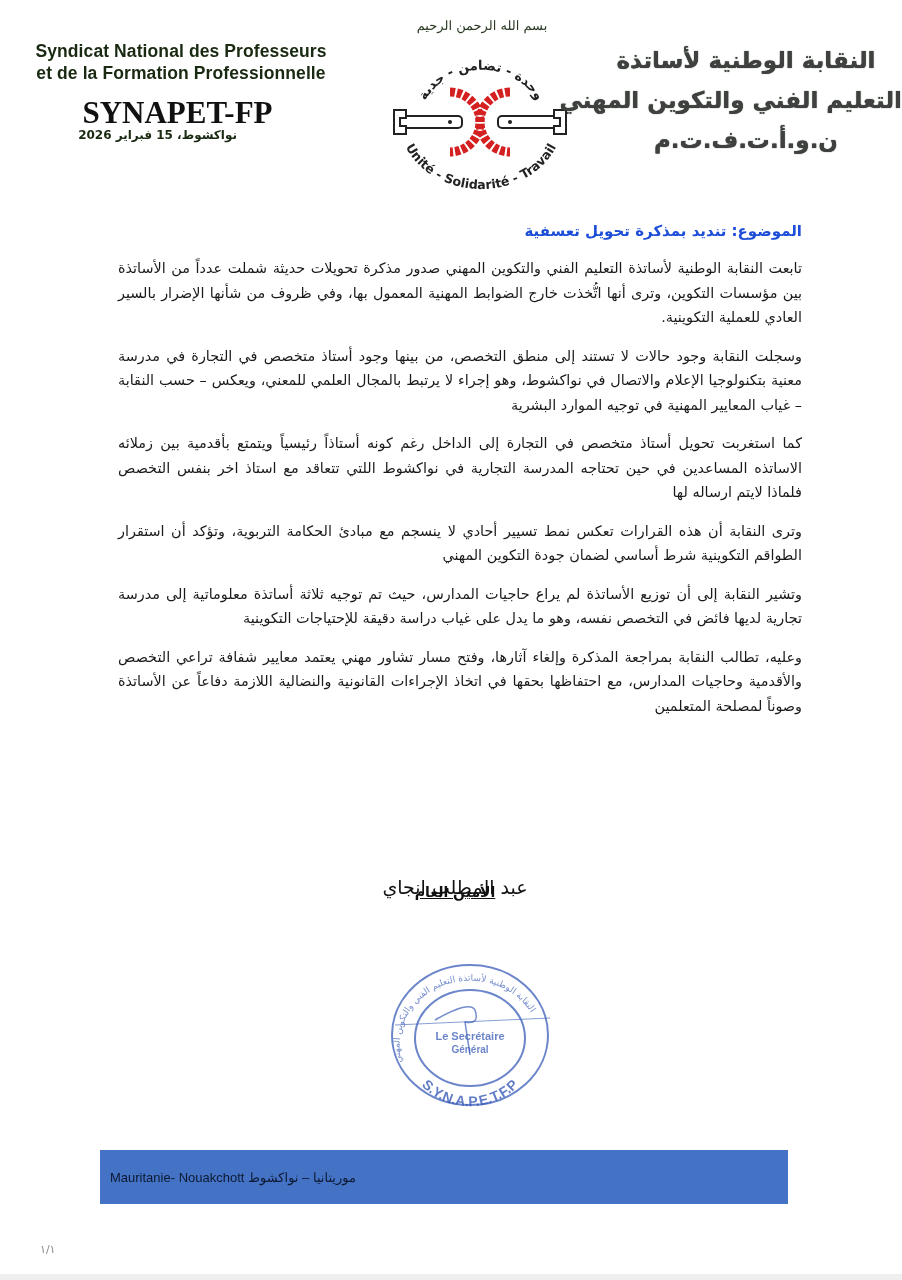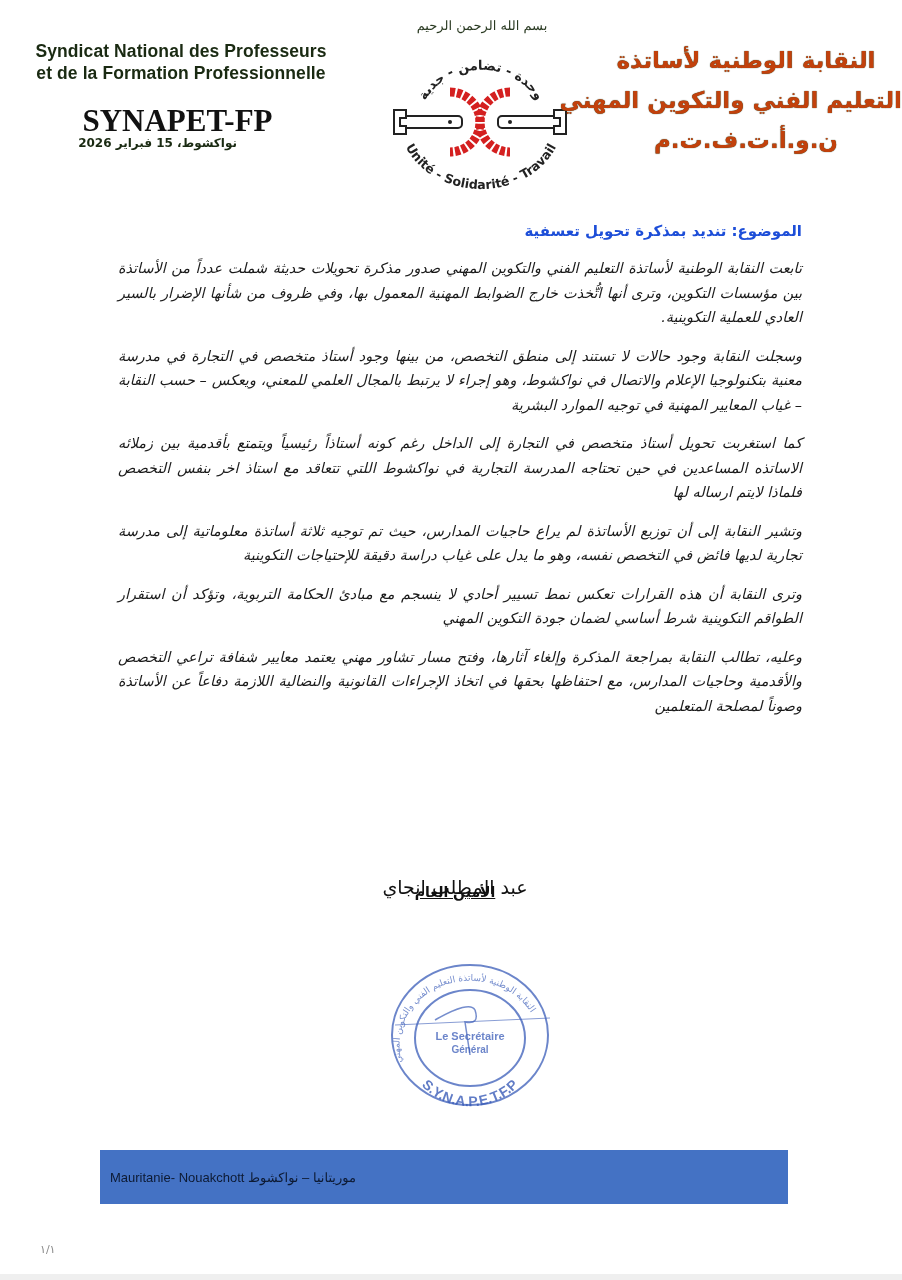--- a/index.html
+++ b/index.html
@@ -7,47 +7,47 @@
     width: 902px; height: 1280px; background: #ffffff; position: relative; overflow: hidden;
     font-family: "DejaVu Sans", sans-serif; color: #111;
   }
   .header-left {
     position: absolute; left: 0; top: 40px; width: 345px; text-align: center;
     font-family: "Liberation Sans", sans-serif; font-weight: bold; color: #1a2a12;
   }
   .fr-line { font-size: 17.5px; line-height: 22px; letter-spacing: 0.1px; margin-left: 17px; }
   .acronym {
     font-family: "Liberation Serif", serif; font-size: 31px; font-weight: bold; color: #111;
-    margin-top: 22px; line-height: 30px; padding-left: 10px;
+    margin-top: 14px; line-height: 30px; padding-left: 10px;
   }
   .date-line {
     font-size: 12px; direction: rtl; margin-top: 0; padding-right: 108px; text-align: right;
     font-family: "DejaVu Sans", sans-serif; font-weight: bold;
   }
   .logo-wrap { position: absolute; left: 380px; top: 10px; width: 200px; height: 185px; }
   .basmala {
     position: absolute; left: 22px; top: 8px; width: 160px; text-align: center; direction: rtl;
     font-size: 13px; font-weight: normal; color: #2a3a22; font-family: "DejaVu Serif", serif;
   }
   .logo-svg { position: absolute; left: 0; top: 30px; }
   .header-right {
     position: absolute; right: 0; top: 40px; width: 312px; text-align: center; direction: rtl;
-    font-family: "DejaVu Sans", sans-serif; font-weight: bold; color: #c2410c;
+    font-family: "DejaVu Sans", sans-serif; font-weight: bold; color: #404040;
     text-shadow: 0 0 1px #0a2a08;
   }
   .ar-line { font-size: 23px; line-height: 40px; white-space: nowrap; }
   .subject {
     position: absolute; right: 100px; top: 222px; direction: rtl; font-weight: bold;
     font-size: 15px; color: #1d4ed8;
   }
   .body-text {
     position: absolute; left: 118px; right: 100px; top: 256px; direction: rtl; text-align: justify;
     font-size: 14.4px; line-height: 24.5px; color: #1a1a1a;
   }
-  .body-text p { margin: 0 0 14px 0; font-style: italic; }
+  .body-text p { margin: 0 0 14px 0; }
   .signature { position: absolute; left: 340px; width: 230px; text-align: center; direction: rtl; }
   .sig-title { top: 842px; font-size: 14px; font-weight: bold; text-decoration: underline; margin-top: 42px; }
   .sig-name { top: 876px; font-size: 19px; }
   .stamp { position: absolute; left: 375px; top: 960px; width: 190px; height: 150px; }
   .footer-bar {
     position: absolute; left: 100px; top: 1150px; width: 688px; height: 54px; background: #4472c4;
     display: flex; align-items: center; padding-left: 10px; box-sizing: border-box;
   }
   .footer-text { font-family: "Liberation Sans", sans-serif; font-size: 13px; color: #0d1a33; }
   .page-num {
@@ -102,22 +102,22 @@
   <div class="ar-line">التعليم الفني والتكوين المهني</div>
   <div class="ar-line">ن.و.أ.ت.ف.ت.م</div>
 </div>
 
 <div class="subject">الموضوع: تنديد بمذكرة تحويل تعسفية</div>
 
 <div class="body-text">
   <p>تابعت النقابة الوطنية لأساتذة التعليم الفني والتكوين المهني صدور مذكرة تحويلات حديثة شملت عدداً من الأساتذة بين مؤسسات التكوين، وترى أنها اتُّخذت خارج الضوابط المهنية المعمول بها، وفي ظروف من شأنها الإضرار بالسير العادي للعملية التكوينية.</p>
   <p>وسجلت النقابة وجود حالات لا تستند إلى منطق التخصص، من بينها وجود أستاذ متخصص في التجارة في مدرسة معنية بتكنولوجيا الإعلام والاتصال في نواكشوط، وهو إجراء لا يرتبط بالمجال العلمي للمعني، ويعكس – حسب النقابة – غياب المعايير المهنية في توجيه الموارد البشرية</p>
   <p>كما استغربت تحويل أستاذ متخصص في التجارة إلى الداخل رغم كونه أستاذاً رئيسياً ويتمتع بأقدمية بين زملائه الاساتذه المساعدين  في حين تحتاجه المدرسة التجارية في نواكشوط اللتي تتعاقد مع استاذ اخر بنفس التخصص فلماذا لايتم ارساله لها</p>
+  <p>وترى النقابة أن هذه القرارات تعكس نمط تسيير أحادي لا ينسجم مع مبادئ الحكامة التربوية، وتؤكد أن استقرار الطواقم التكوينية شرط أساسي لضمان جودة التكوين المهني</p>
   <p>وتشير النقابة إلى أن توزيع الأساتذة لم يراع حاجيات المدارس، حيث تم توجيه ثلاثة أساتذة معلوماتية إلى مدرسة تجارية لديها فائض في التخصص نفسه، وهو ما يدل على غياب دراسة دقيقة للإحتياجات التكوينية</p>
-  <p>وترى النقابة أن هذه القرارات تعكس نمط تسيير أحادي لا ينسجم مع مبادئ الحكامة التربوية، وتؤكد أن استقرار الطواقم التكوينية شرط أساسي لضمان جودة التكوين المهني</p>
   <p>وعليه، تطالب النقابة بمراجعة المذكرة وإلغاء آثارها، وفتح مسار تشاور مهني يعتمد معايير شفافة تراعي التخصص والأقدمية وحاجيات المدارس، مع احتفاظها بحقها في اتخاذ الإجراءات القانونية والنضالية اللازمة دفاعاً عن الأساتذة وصوناً لمصلحة المتعلمين</p>
 </div>
 
 <div class="signature sig-title">الأمين العام</div>
 <div class="signature sig-name">عبد المطلب انجاي</div>
 
 <svg class="stamp" viewBox="0 0 190 150">
   <defs>
     <path id="stampArc" d="M 30 110 A 68 62 0 0 1 160 60"></path>
     <path id="stampArcBottom" d="M 35 105 A 62 55 0 0 0 155 105"></path>

